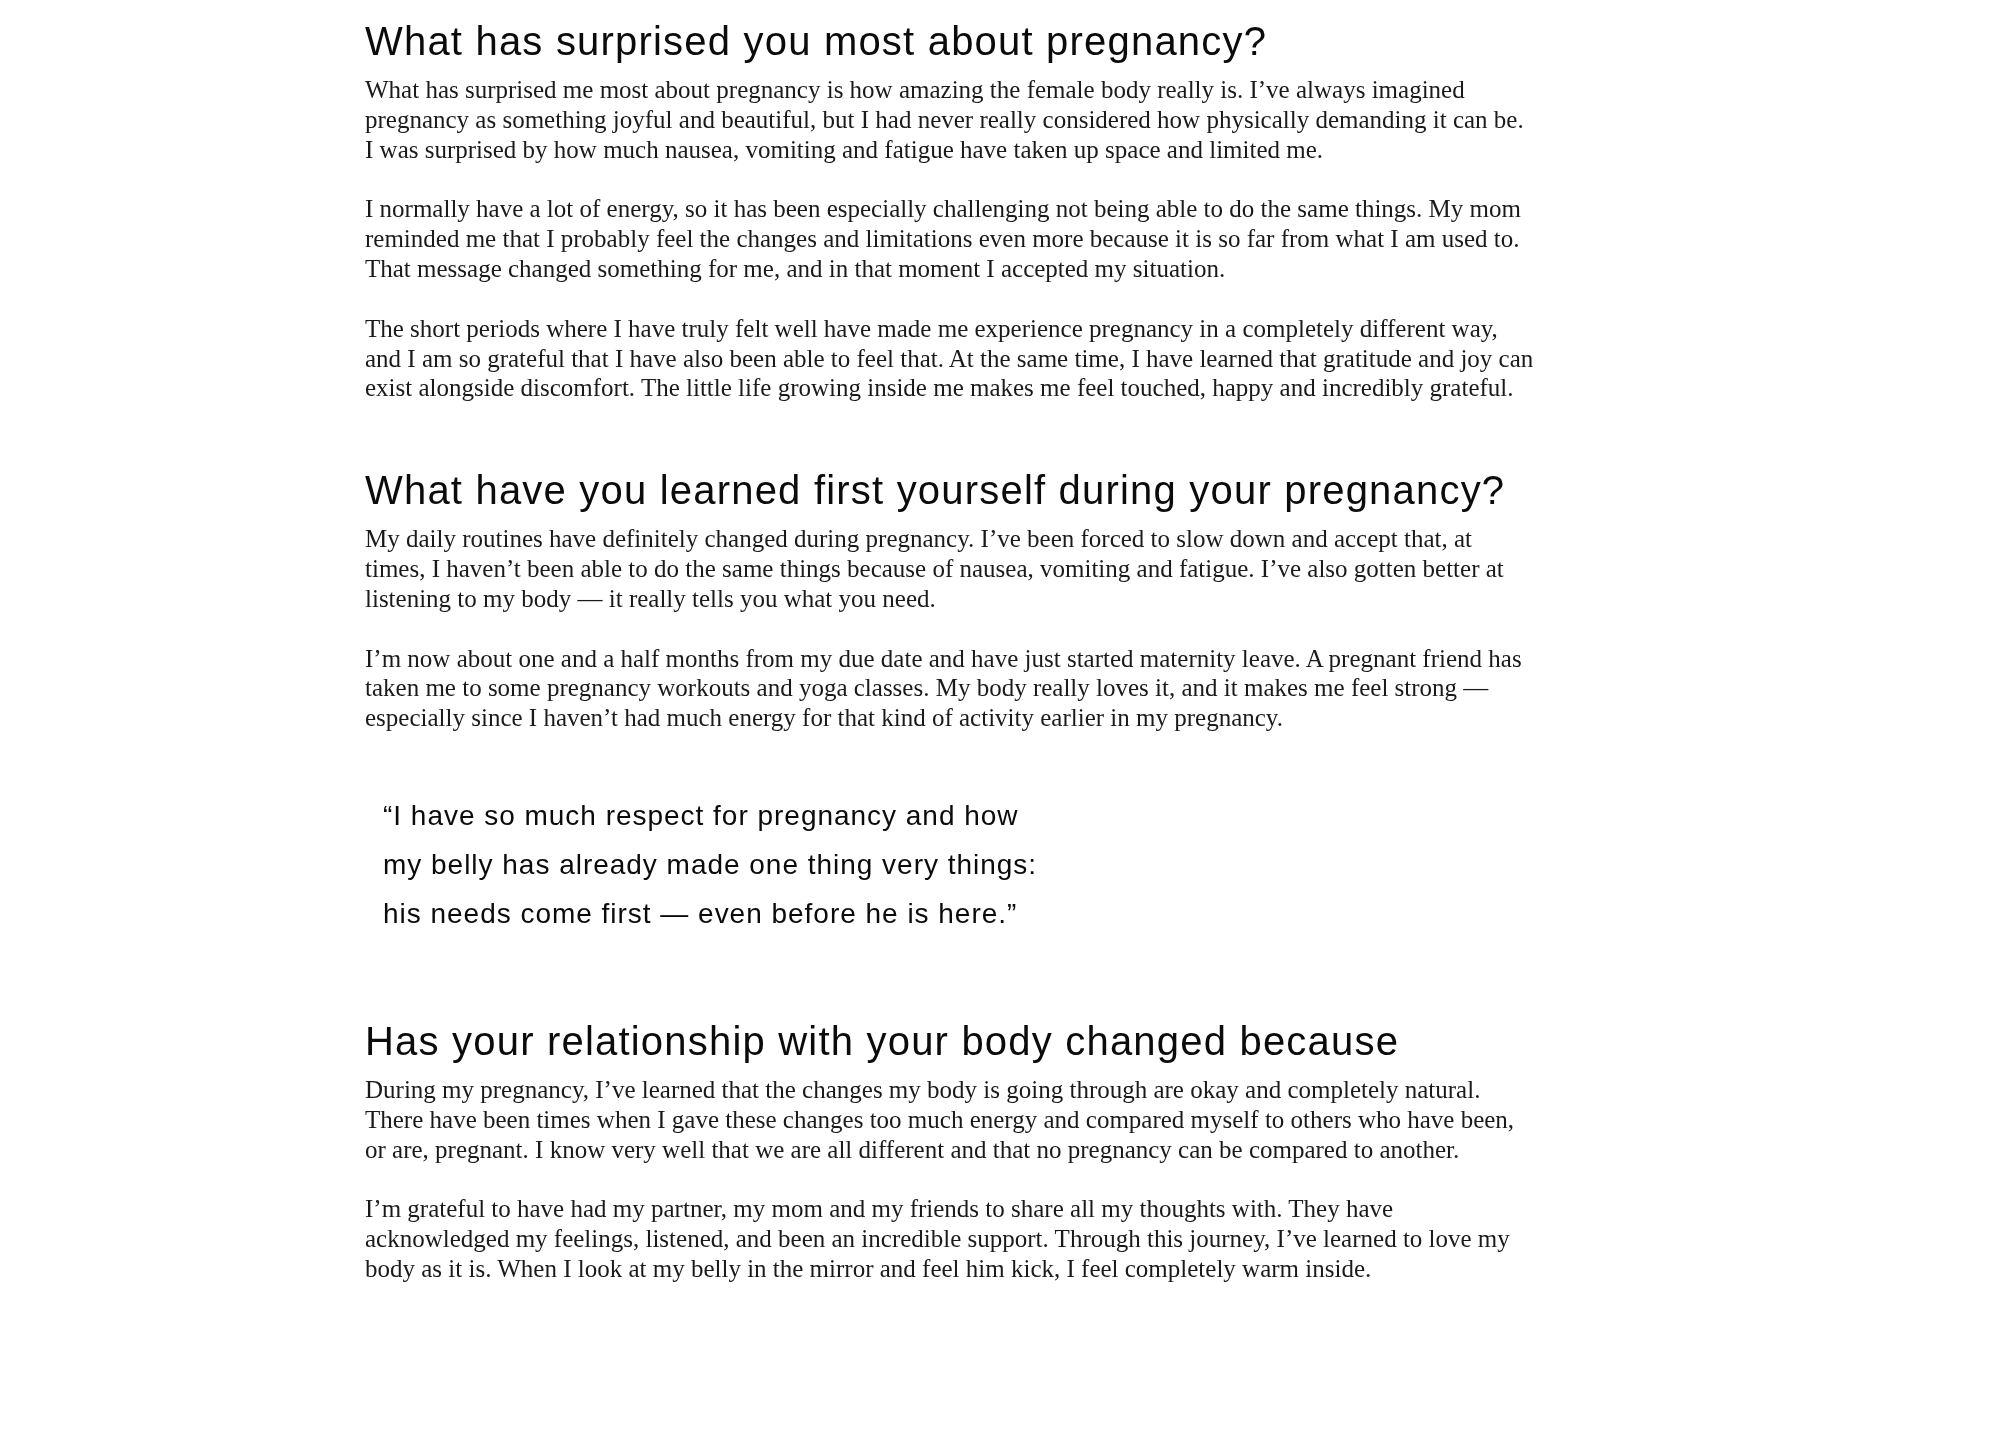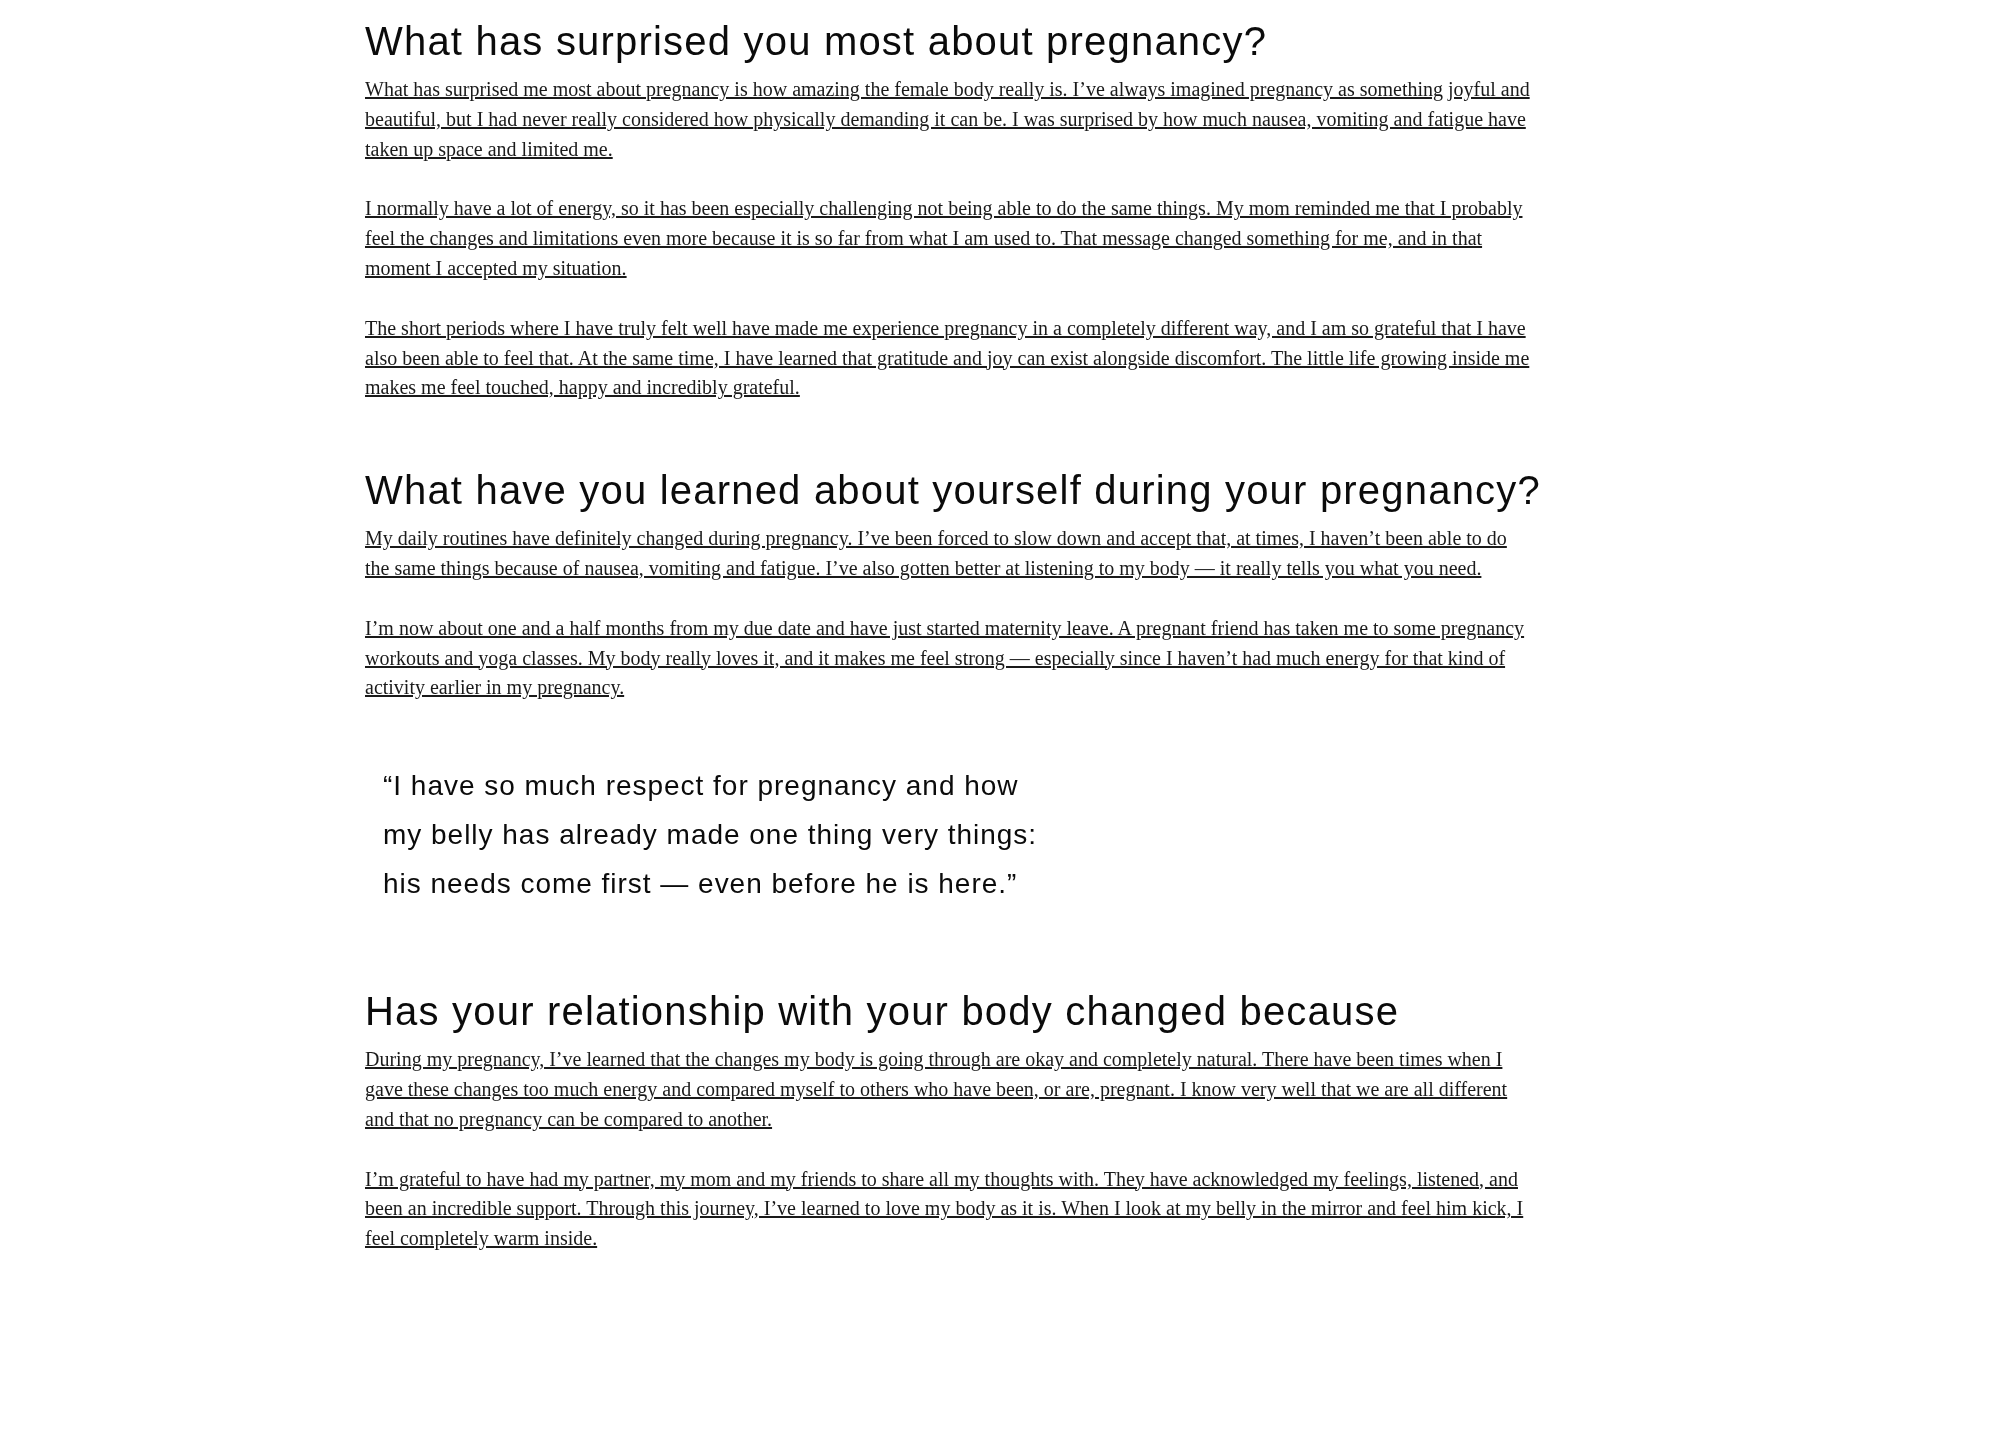--- a/index.html
+++ b/index.html
@@ -26,24 +26,23 @@
     font-size: 40px;
     line-height: 47px;
     letter-spacing: 0.03em;
     color: #0b0b0b;
   }
   .hline { display: block; white-space: nowrap; }
   p.body {
     width: 1170px;
     margin: 0 0 30px 0;
     font-family: "Liberation Serif", serif;
-    font-size: 20px;
+    font-size: 25px;
     line-height: 29.8px;
     color: #1a1a1a;
-    text-decoration: underline;
   }
   p.body:last-child { margin-bottom: 0; }
   blockquote.pullquote {
     margin: 58px 0 80px 12px;
     padding: 0 0 0 6px;
     font-family: "Liberation Sans", sans-serif;
     font-weight: 400;
     font-size: 28px;
     line-height: 49px;
     letter-spacing: 0.035em;
@@ -60,21 +59,21 @@
     <h2 class="question">
       <span class="hline">What has surprised you most about pregnancy?</span>
     </h2>
     <p class="body">What has surprised me most about pregnancy is how amazing the female body really is. I’ve always imagined pregnancy as something joyful and beautiful, but I had never really considered how physically demanding it can be. I was surprised by how much nausea, vomiting and fatigue have taken up space and limited me.</p>
     <p class="body">I normally have a lot of energy, so it has been especially challenging not being able to do the same things. My mom reminded me that I probably feel the changes and limitations even more because it is so far from what I am used to. That message changed something for me, and in that moment I accepted my situation.</p>
     <p class="body">The short periods where I have truly felt well have made me experience pregnancy in a completely different way, and I am so grateful that I have also been able to feel that. At the same time, I have learned that gratitude and joy can exist alongside discomfort. The little life growing inside me makes me feel touched, happy and incredibly grateful.</p>
   </section>
 
   <section class="qa">
     <h2 class="question">
-      <span class="hline">What have you learned about yourself during your pregnancy?</span>
+      <span class="hline">What have you learned first yourself during your pregnancy?</span>
     </h2>
     <p class="body">My daily routines have definitely changed during pregnancy. I’ve been forced to slow down and accept that, at times, I haven’t been able to do the same things because of nausea, vomiting and fatigue. I’ve also gotten better at listening to my body — it really tells you what you need.</p>
     <p class="body">I’m now about one and a half months from my due date and have just started maternity leave. A pregnant friend has taken me to some pregnancy workouts and yoga classes. My body really loves it, and it makes me feel strong — especially since I haven’t had much energy for that kind of activity earlier in my pregnancy.</p>
   </section>
 
   <blockquote class="pullquote">
     <span class="qline">“I have so much respect for pregnancy and how</span>
     <span class="qline">my belly has already made one thing very things:</span>
     <span class="qline">his needs come first — even before he is here.”</span>
   </blockquote>

